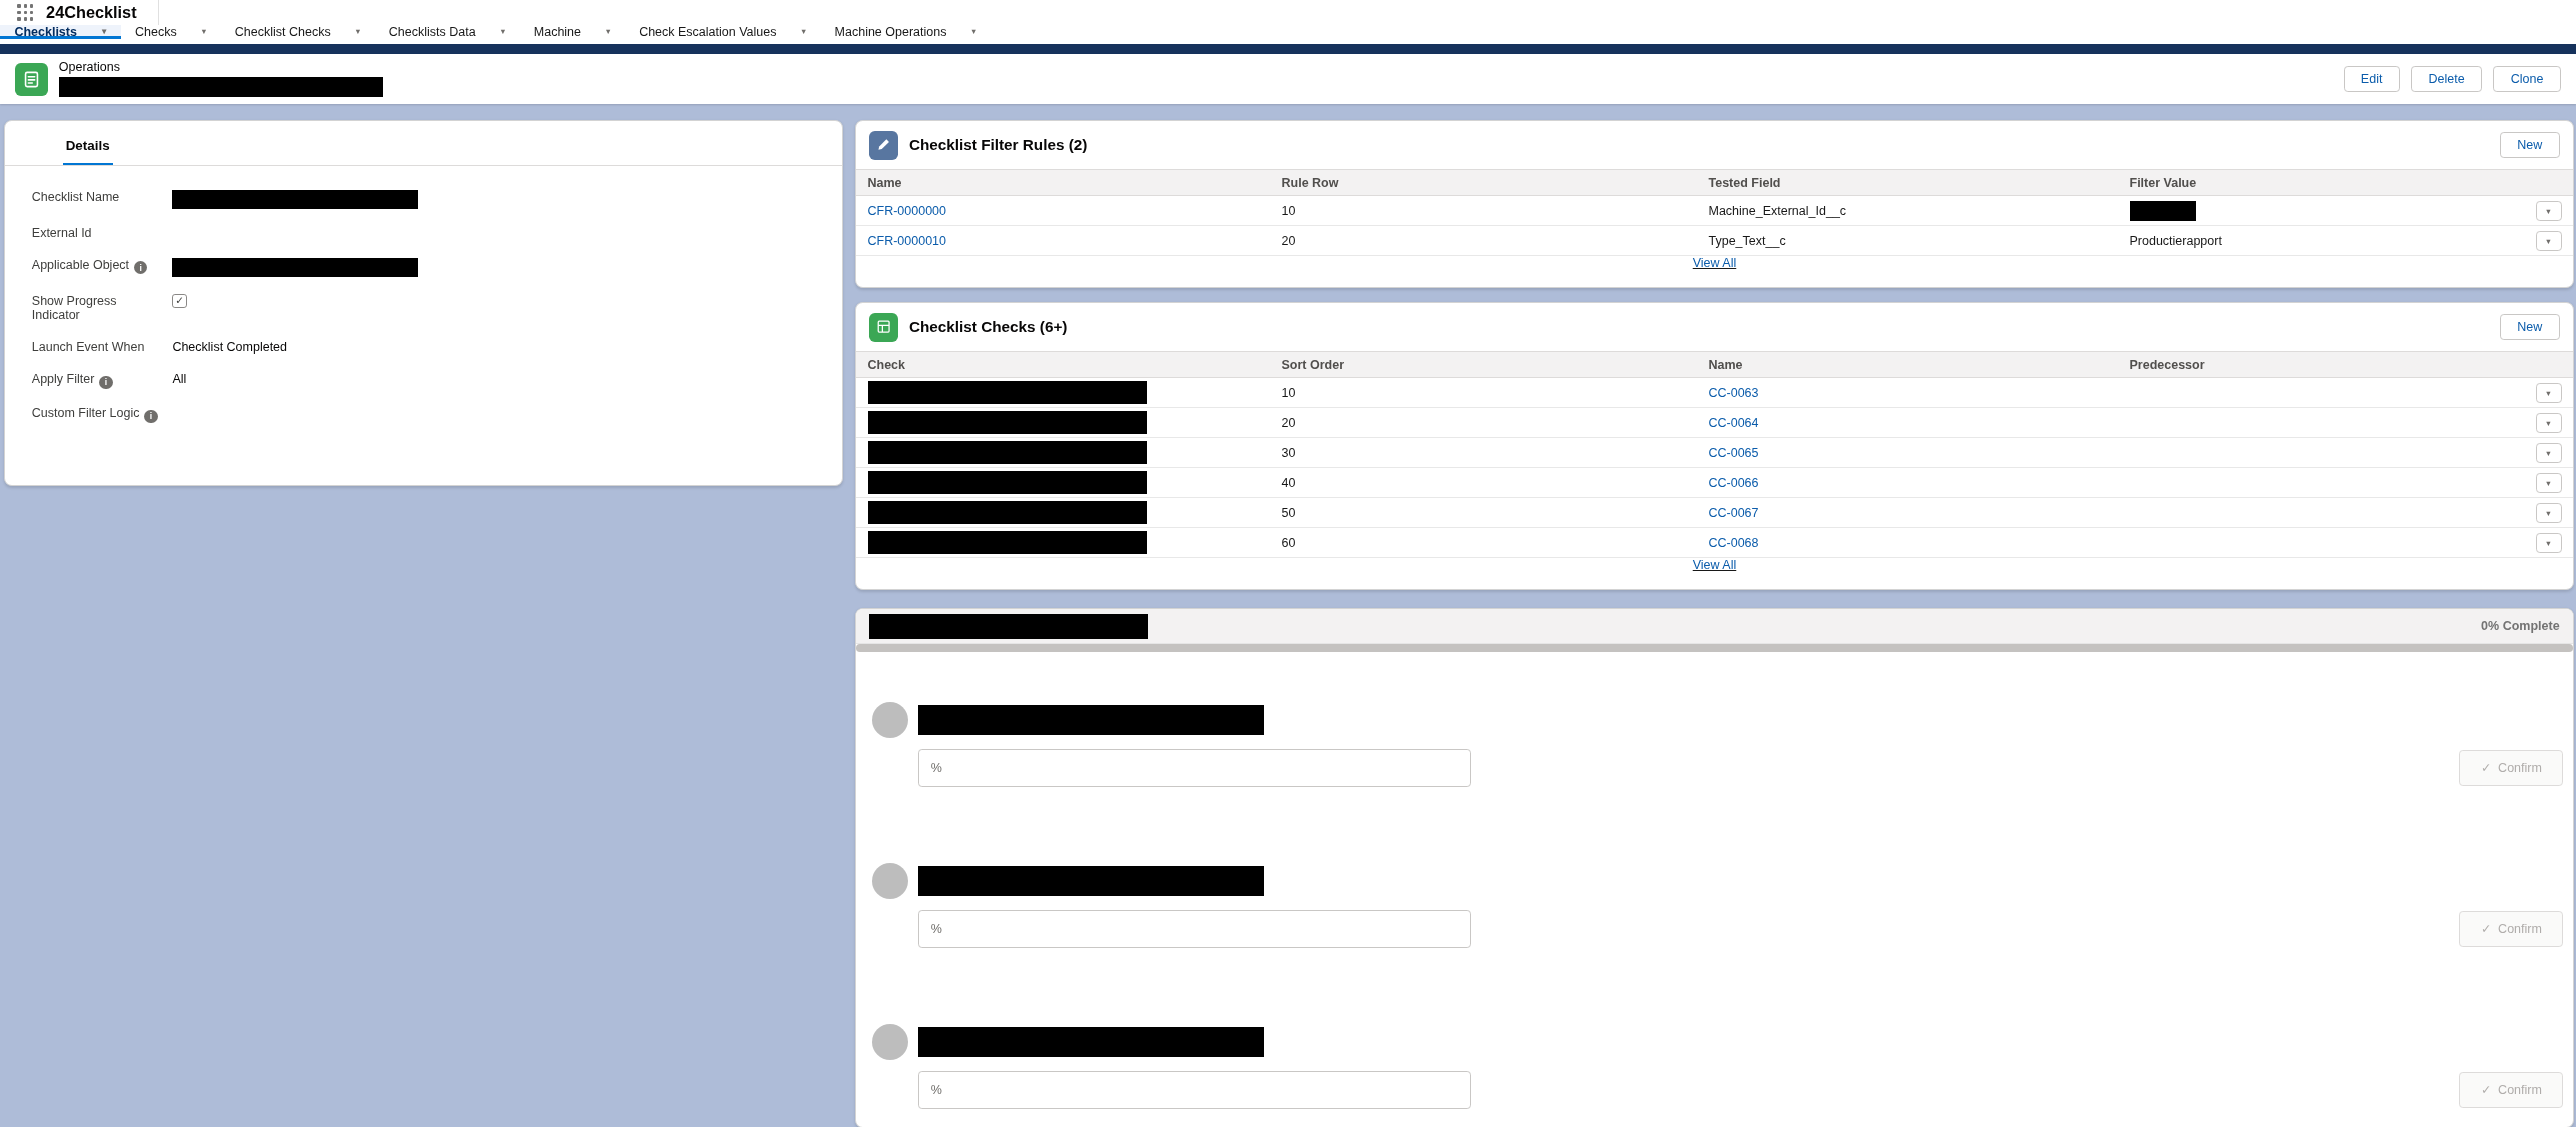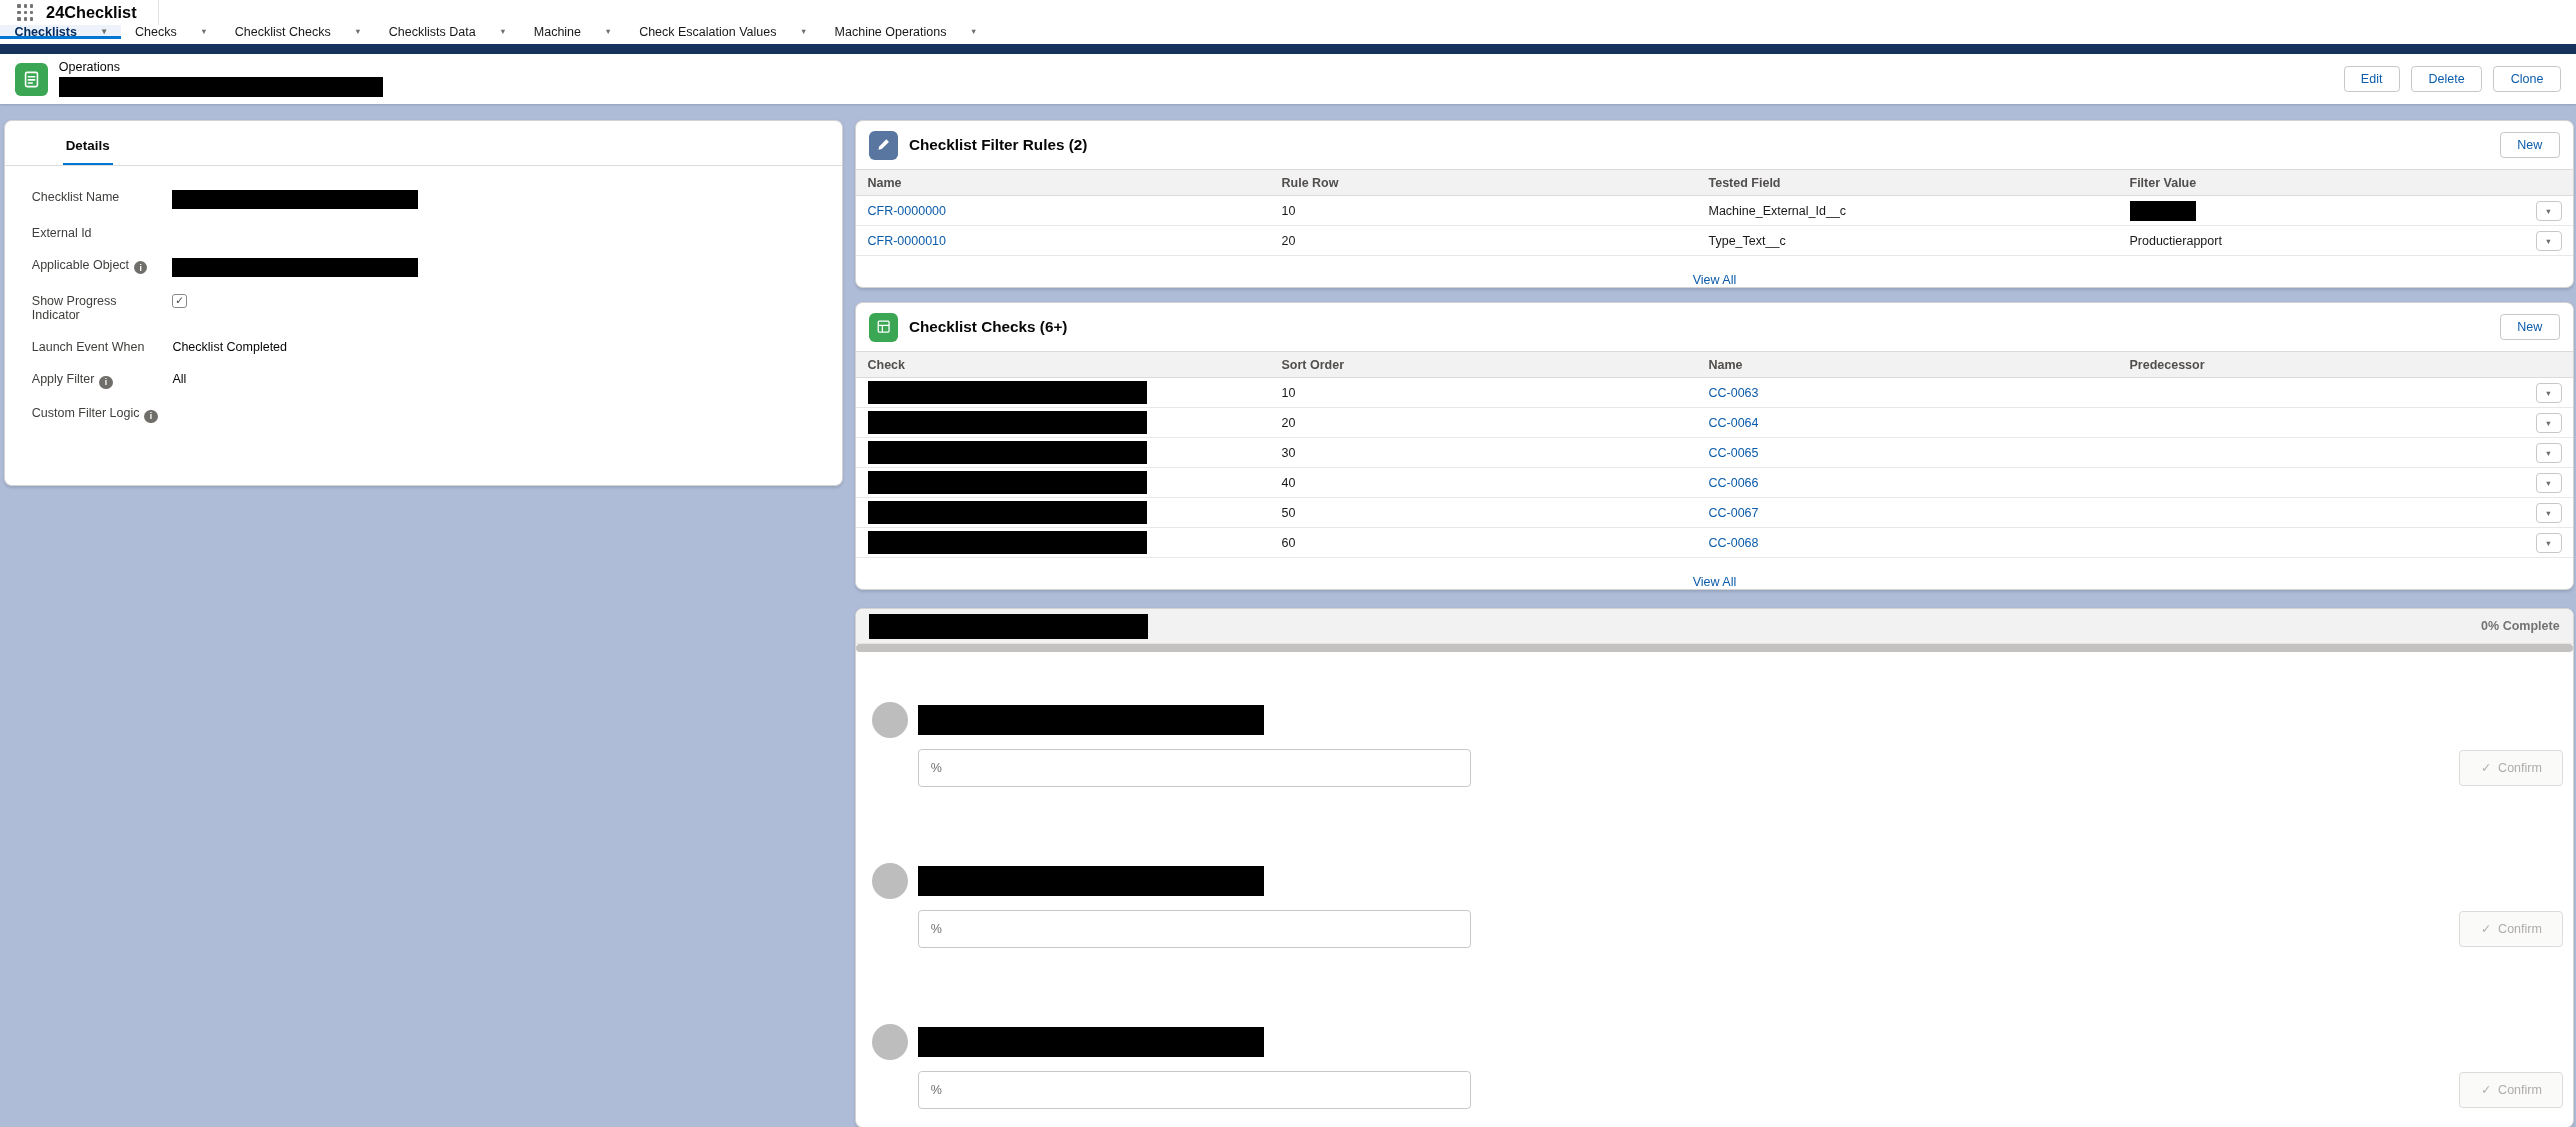--- a/index.html
+++ b/index.html
@@ -58,21 +58,21 @@
   .lgrid{display:grid;grid-template-columns:414px 427px 421px 1fr 58px;align-items:center;}
   .lhead{background:#F3F2F2;border-top:1px solid #DDDBDA;border-bottom:1px solid #DDDBDA;height:27px;}
   .lhead>div{font-size:12.5px;font-weight:700;color:#514F4D;padding:0 11.5px;white-space:nowrap;}
   .lrow{height:30px;border-bottom:1px solid #E8E8E8;}
   .lrow>div{padding:0 11.5px;font-size:12.5px;color:#181818;white-space:nowrap;}
   .link{color:#0B5CAB;text-decoration:none;cursor:pointer;}
   .rowact{display:flex;justify-content:flex-end;}
   .actbtn{width:26px;height:20px;border:1px solid #C9C7C5;border-radius:3.8px;background:#fff;color:#706E6B;font-size:8.6px;display:flex;align-items:center;justify-content:center;cursor:pointer;}
   .row-redact{width:279px;height:23px;}
   .fv-redact{width:66px;height:20px;}
-  .viewall{height:31px;display:flex;align-items:flex-end;justify-content:center;font-size:12.5px;}
+  .viewall{height:31px;display:flex;align-items:flex-start;justify-content:center;font-size:12.5px;text-decoration:underline;}
   
   #card-progress{top:608px;height:520px;overflow:hidden;}
   .p-head{height:35px;background:#F3F2F2;display:flex;align-items:center;padding:0 13.4px;border-bottom:1px solid #E5E5E5;}
   .p-title-redact{width:279px;height:25px;}
   .p-complete{margin-left:auto;font-size:12.5px;font-weight:700;color:#737373;}
   .p-track{height:7.7px;background:#C4C2C0;border-radius:3.8px;overflow:hidden;}
   .p-fill{height:100%;background:#0176D3;width:0%;}
   .p-items{padding:50px 0 0 16.3px;}
   .p-item{position:relative;height:86px;margin-bottom:75px;}
   .avatar{position:absolute;left:0;top:0;width:36px;height:36px;border-radius:50%;background:#BDBDBD;}

